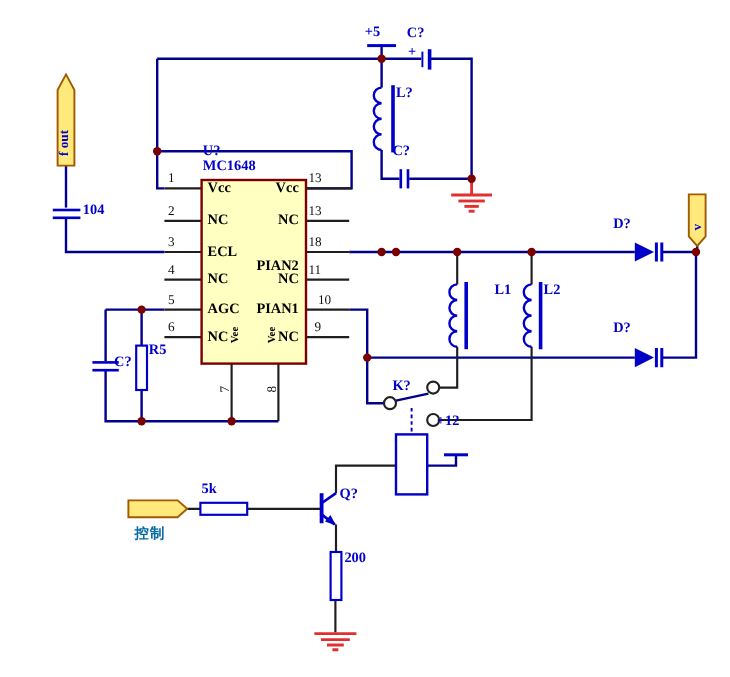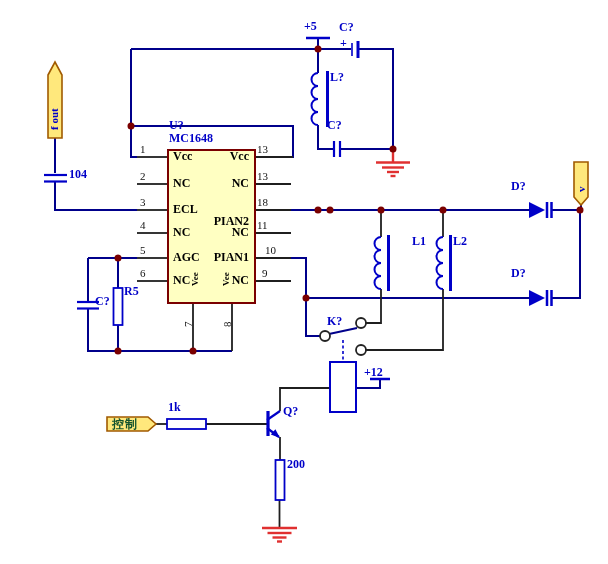--- a/index.html
+++ b/index.html
@@ -6,21 +6,21 @@
   #canvas{position:relative;width:608px;height:564px;background:#fff;overflow:hidden;
           font-family:"Liberation Serif", serif;}
   #wires{position:absolute;left:0;top:0;}
   .lbl{position:absolute;font-family:"Liberation Serif",serif;font-weight:bold;
        color:#0000C8;font-size:12px;line-height:1;white-space:pre;}
   .pinname{color:#000;}
   .pinnum{font-weight:normal;color:#111;font-size:11px;}
   .rname{width:72px;text-align:right;}
   .rot{transform:rotate(-90deg);transform-origin:0 0;}
   .small{font-size:9px;}
-  .red{color:#14532d;letter-spacing:1px;}
+  .red{color:#0369a1;letter-spacing:1px;margin-top:20px;}
 </style>
 </head>
 <body>
 
 <div id="canvas">
 
 <svg id="wires" width="608" height="564" viewBox="0 0 608 564">
 
   <g stroke="#00008B" stroke-width="2" fill="none">
     <path d="M131 49 H351"></path>
@@ -206,22 +206,22 @@
 <span class="lbl" style="left:330px;top:71px">L?</span>
 <span class="lbl" style="left:327px;top:119px">C?</span>
 <span class="lbl" style="left:69px;top:168px">104</span>
 <span class="lbl" style="left:95px;top:295px">C?</span>
 <span class="lbl" style="left:124px;top:285px">R5</span>
 <span class="lbl" style="left:412px;top:235px">L1</span>
 <span class="lbl" style="left:453px;top:235px">L2</span>
 <span class="lbl" style="left:511px;top:180px">D?</span>
 <span class="lbl" style="left:511px;top:267px">D?</span>
 <span class="lbl" style="left:327px;top:315px">K?</span>
-<span class="lbl" style="left:364px;top:366px">+12</span>
+<span class="lbl" style="left:364px;top:344px">+12</span>
 <span class="lbl" style="left:283px;top:405px">Q?</span>
-<span class="lbl" style="left:168px;top:401px">1k</span>
+<span class="lbl" style="left:168px;top:401px">5k</span>
 <span class="lbl" style="left:287px;top:458px">200</span>
 
 <span class="lbl rot" style="left:49px;top:130px;font-size:11px">f out</span>
 <span class="lbl rot" style="left:576px;top:192px;font-size:11px">v</span>
 <span class="lbl red" style="left:112px;top:418px">控制</span>
 
 </div>
 
 </body></html>

